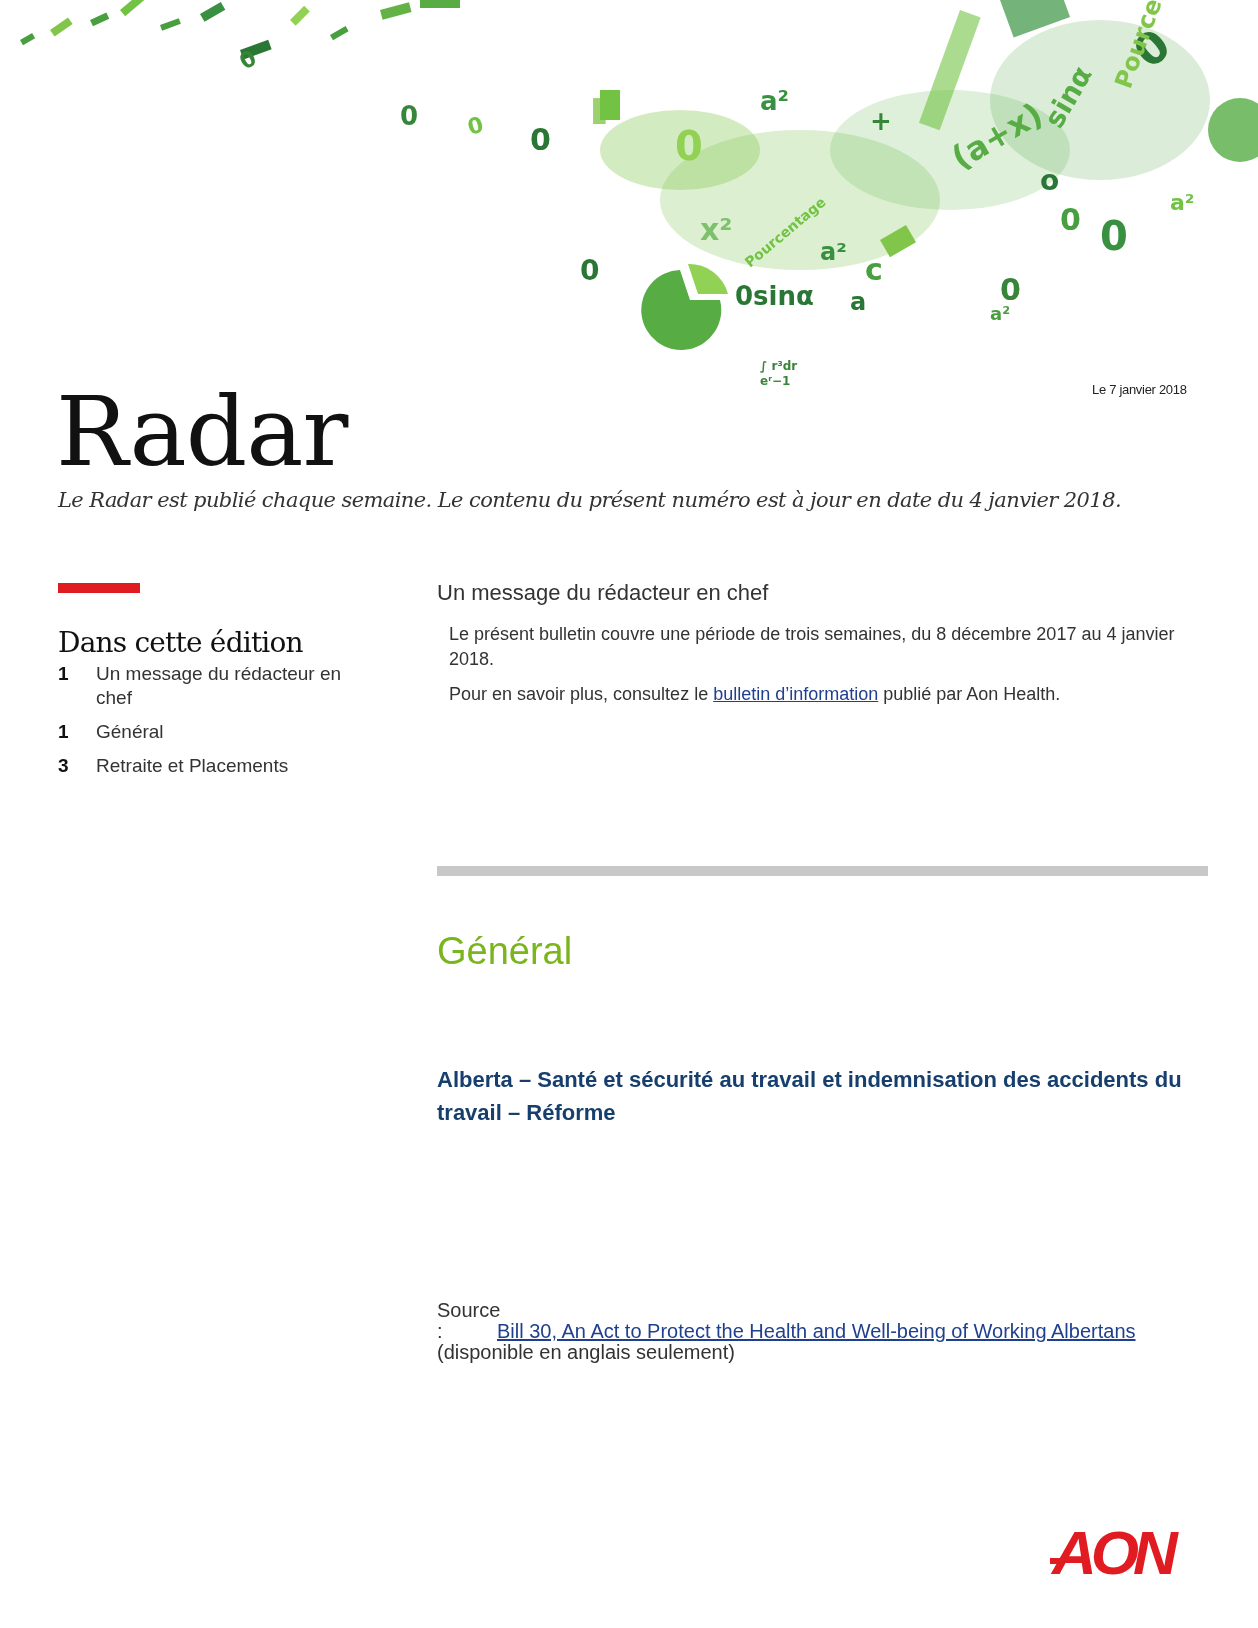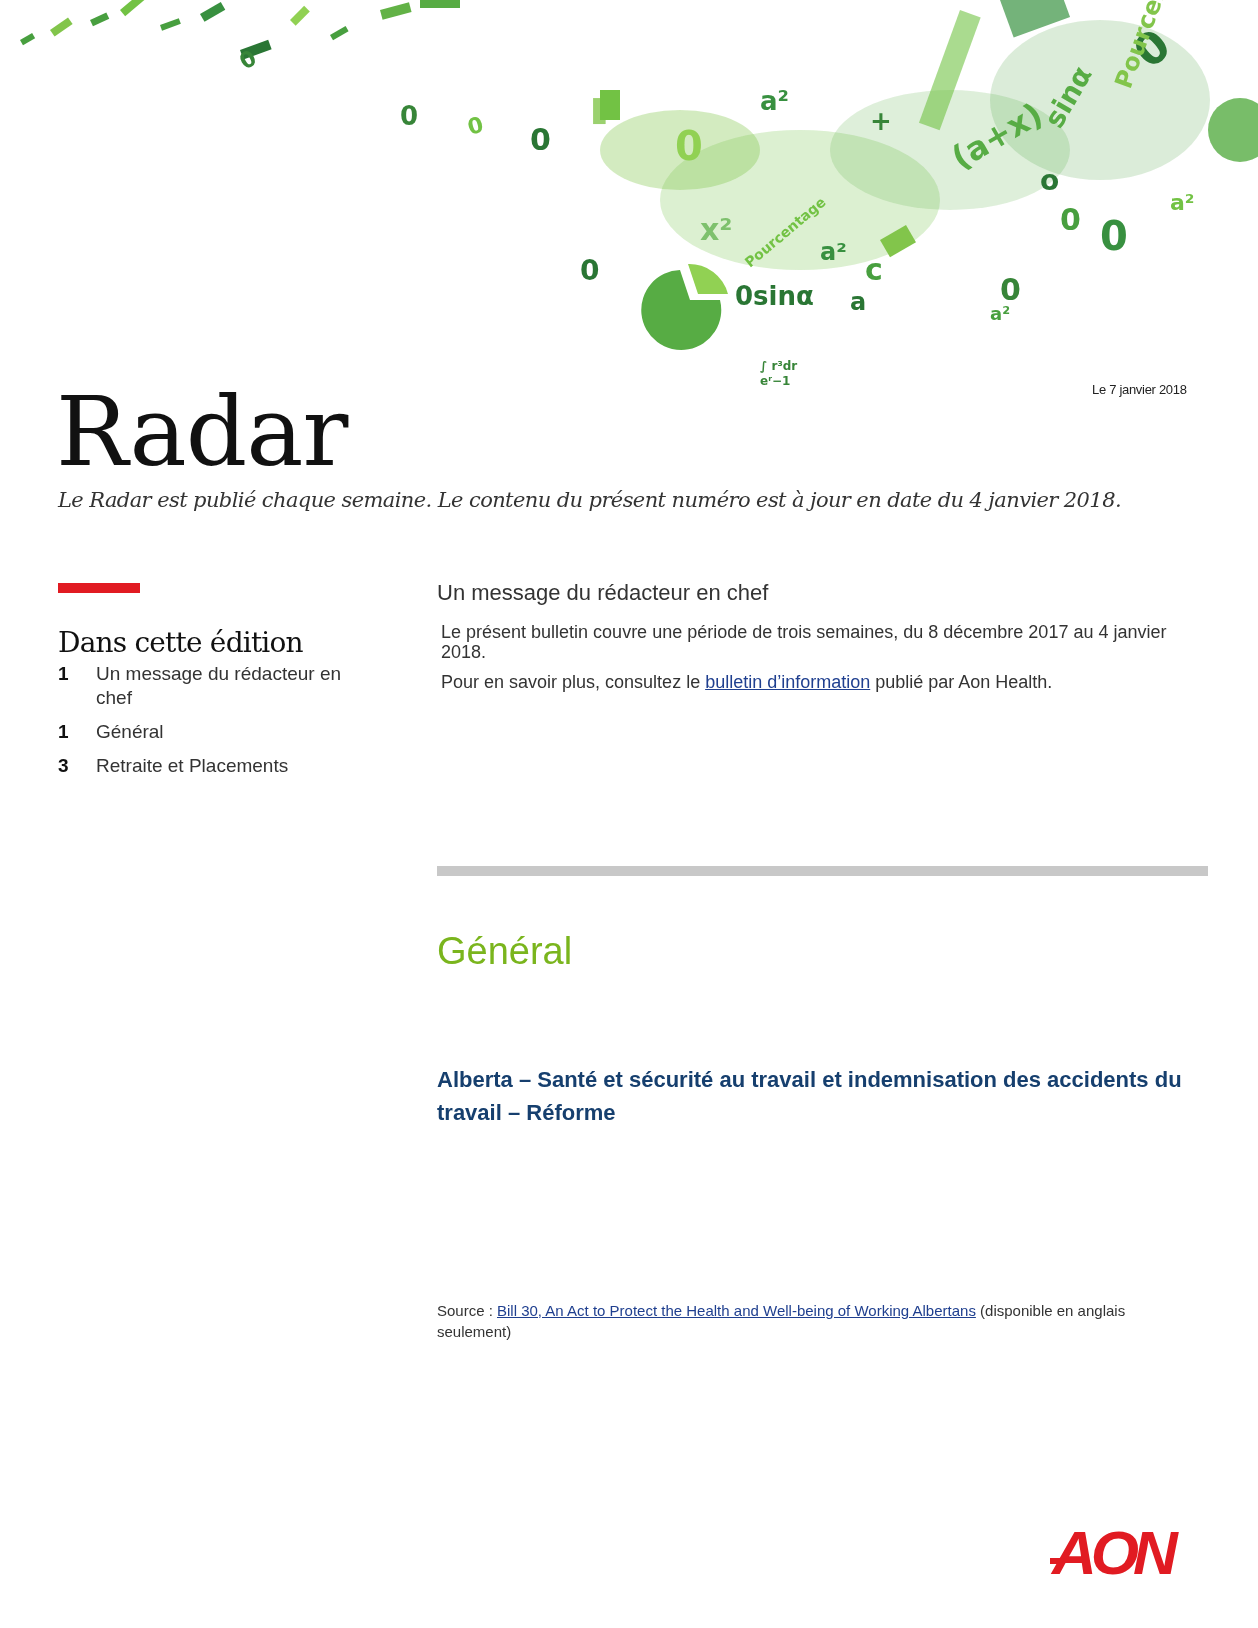--- a/index.html
+++ b/index.html
@@ -23,32 +23,32 @@
 
   .toc-title { left: 58px; top: 626px; font-family: "DejaVu Serif", serif; font-size: 28px;
                color: #111; letter-spacing: -0.8px; }
   .toc { left: 58px; top: 662px; width: 300px; }
   .toc-item { display: flex; font-size: 19px; line-height: 24px; margin-bottom: 10px; color: #333; }
   .toc-num { width: 38px; font-weight: bold; color: #111; }
   .toc-label { flex: 1; font-weight: 300; }
 
   .main { left: 437px; width: 752px; }
   .sec-head { font-size: 22px; color: #333; font-weight: 300; }
-  .para { font-size: 18px; line-height: 20px; color: #333; margin: 0 0 10px 4px; }
+  .para { font-size: 18px; line-height: 25px; color: #333; margin: 0 0 10px 12px; }
   .para i { color: #222; }
   a.link { color: #1f3f8f; text-decoration: underline; }
 
   .divider { left: 437px; top: 866px; width: 771px; height: 10px; background: #c8c8c8; }
 
   .green-head { left: 437px; top: 930px; font-size: 38px; color: #7ab51d; }
 
   .article-head { left: 437px; top: 1030px; width: 760px; font-size: 22px; line-height: 33px;
                   font-weight: bold; color: #163f6e; margin-top: 33px; }
 
-  .source { left: 437px; top: 1300px; width: 760px; font-size: 15px; line-height: 21px; color: #333; }
+  .source { left: 437px; top: 1300px; width: 760px; font-size: 20px; line-height: 21px; color: #333; }
   .source-label { display: inline-block; width: 60px; }
 
   .logo { left: 1050px; top: 1520px; width: 148px; height: 62px; }
   sup { font-size: 10px; }
 </style>
 </head>
 <body>
 
 <svg id="hero" viewBox="0 0 1258 430" xmlns="http://www.w3.org/2000/svg">
   <defs>

